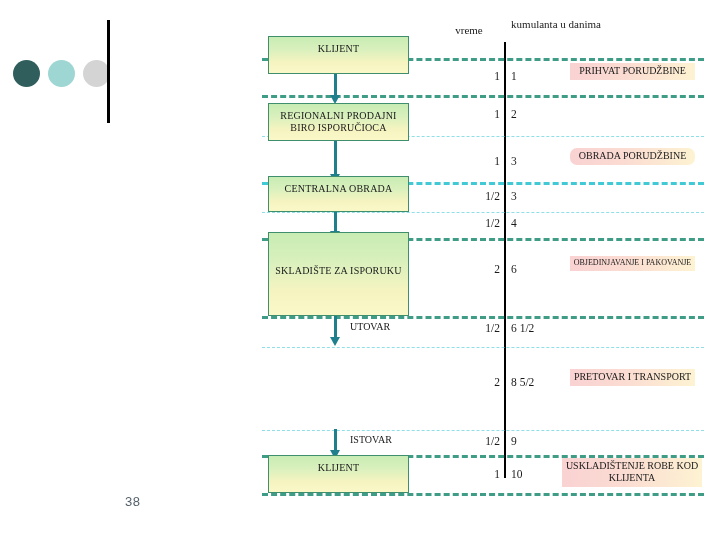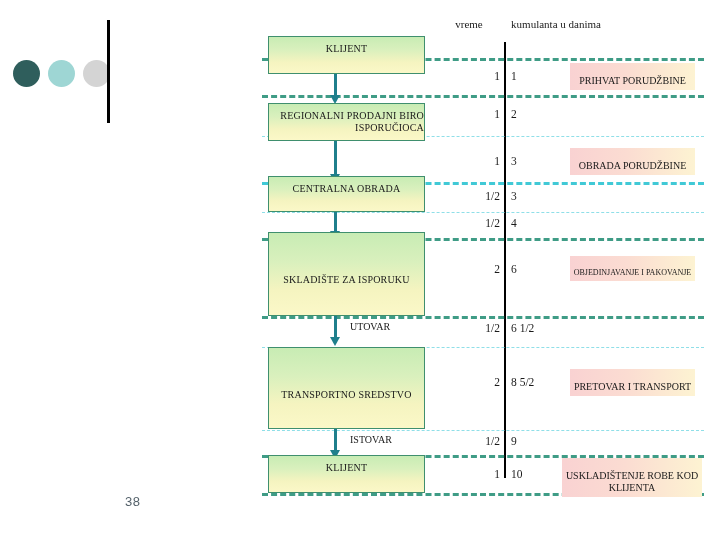--- a/index.html
+++ b/index.html
@@ -23,61 +23,61 @@
   
   .dashline{position:absolute;left:0;width:442px;height:0;}
 
   
   .ln-green{border-top:3px dashed #3f9c86;}
   .ln-cyan-thick{border-top:3px dashed #41c9d6;}
   .ln-cyan-thin{border-top:1px dashed #8fdfe8;}
 
   
   .pbox{
-    position:absolute;left:6px;width:157px;
+    position:absolute;left:6px;width:141px;
     border:1px solid #3f8f6e;
     background:linear-gradient(to bottom,#c8ecb4 0%,#d9f0bd 35%,#f5f4c0 70%,#fbf8c8 100%);
     box-sizing:border-box;
     display:flex;align-items:flex-start;justify-content:center;
     text-align:center;
   }
   .pbox span{
     display:block;width:100%;padding-top:6px;
     font-size:10px;letter-spacing:.2px;color:#1a1a1a;line-height:1.15;
     font-family:"Liberation Serif",serif;
   }
-  .pbox.tall span{padding-top:18px;margin-top:23px;}
+  .pbox.tall span{padding-top:32px;}
 
   
   .conn{position:absolute;left:72px;width:3px;background:#1f7f8c;}
   .conn:after{
     content:"";position:absolute;left:-4px;bottom:-8px;
     border-left:5.5px solid transparent;border-right:5.5px solid transparent;
     border-top:9px solid #1f7f8c;
   }
   .conn-label{
     position:absolute;font-size:10px;color:#1a1a1a;
     font-family:"Liberation Serif",serif;white-space:nowrap;
   }
 
   
   .vline{position:absolute;left:242px;top:24px;width:1.5px;height:436px;background:#000;}
   .colhead{position:absolute;font-size:11px;color:#1a1a1a;text-align:center;line-height:1.15;}
-  .colhead.vreme{left:176px;top:0;width:62px;}
+  .colhead.vreme{left:176px;top:6px;width:62px;}
   .colhead.kum{left:246px;top:0px;width:96px;}
 
   .numcell{position:absolute;font-size:11.5px;color:#1a1a1a;white-space:nowrap;}
   .num-v{text-align:right;width:60px;left:178px;}
   .num-k{text-align:left;left:249px;width:70px;}
 
   
   .plabel{
     position:absolute;left:308px;width:125px;
     background:linear-gradient(to right,#f9d2d2 0%,#fbdcd2 45%,#fdf3d2 100%);
-    text-align:center;box-sizing:border-box;padding:12px 2px 3px 2px;
+    text-align:center;box-sizing:border-box;padding:2px 2px 3px 2px;
     font-size:10px;line-height:1.2;color:#1a1a1a;
   }
   .plabel.small{font-size:8px;}
   .plabel.wide{left:300px;width:140px;}
 
   
   .footer-page{
     position:absolute;left:125px;top:494px;font-size:13px;color:#55626b;
     font-family:"Liberation Sans",sans-serif;letter-spacing:.5px;
   }
@@ -116,39 +116,36 @@
     <div class="dashline ln-cyan-thin" style="top:329px;"></div>
     <div class="dashline ln-cyan-thin" style="top:412px;"></div>
     <div class="dashline ln-green" style="top:437px;"></div>
     <div class="dashline ln-green" style="top:475px;"></div>
 
     <div class="pbox" style="top:18px;height:38px;">
       <span>KLIJENT</span>
     </div>
     <div class="conn" style="top:56px;height:22px;"></div>
 
-    <div class="pbox" style="top:85px;height:38px;text-align:right;">
+    <div class="pbox" style="top:85px;height:38px;">
       <span>REGIONALNI PRODAJNI BIRO ISPORUČIOCA</span>
     </div>
     <div class="conn" style="top:123px;height:34px;"></div>
 
     <div class="pbox" style="top:158px;height:36px;">
       <span>CENTRALNA OBRADA</span>
     </div>
     <div class="conn" style="top:194px;height:20px;"></div>
 
     <div class="pbox tall" style="top:214px;height:84px;">
       <span>SKLADIŠTE ZA ISPORUKU</span>
     </div>
     <div class="conn" style="top:298px;height:22px;"></div>
     <div class="conn-label" style="left:88px;top:303px;">UTOVAR</div>
 
-    <div class="pbox tall" style="top:329px;height:82px;">
-      <span>TRANSPORTNO SREDSTVO</span>
-    </div>
     <div class="conn" style="top:411px;height:22px;"></div>
     <div class="conn-label" style="left:88px;top:416px;">ISTOVAR</div>
 
     <div class="pbox" style="top:437px;height:38px;">
       <span>KLIJENT</span>
     </div>
 
     <div class="numcell num-v" style="top:52px;">1</div>
     <div class="numcell num-v" style="top:90px;">1</div>
     <div class="numcell num-v" style="top:137px;">1</div>
@@ -165,21 +162,21 @@
     <div class="numcell num-k" style="top:137px;">3</div>
     <div class="numcell num-k" style="top:172px;">3</div>
     <div class="numcell num-k" style="top:199px;">4</div>
     <div class="numcell num-k" style="top:245px;">6</div>
     <div class="numcell num-k" style="top:304px;">6 1/2</div>
     <div class="numcell num-k" style="top:358px;">8 5/2</div>
     <div class="numcell num-k" style="top:417px;">9</div>
     <div class="numcell num-k" style="top:450px;">10</div>
 
     <div class="plabel" style="top:45px;">PRIHVAT PORUDŽBINE</div>
-    <div class="plabel" style="top:130px;">OBRADA PORUDŽBINE</div>
+    <div class="plabel" style="top:130px;border-radius:7px;">OBRADA PORUDŽBINE</div>
     <div class="plabel small" style="top:238px;">OBJEDINJAVANJE I PAKOVANJE</div>
     <div class="plabel wide" style="top:440px;">USKLADIŠTENJE ROBE KOD KLIJENTA</div>
     <div class="plabel" style="top:351px;">PRETOVAR I TRANSPORT</div>
 
   </div>
 
   <div class="footer-page">38</div>
 
 </div>
 

